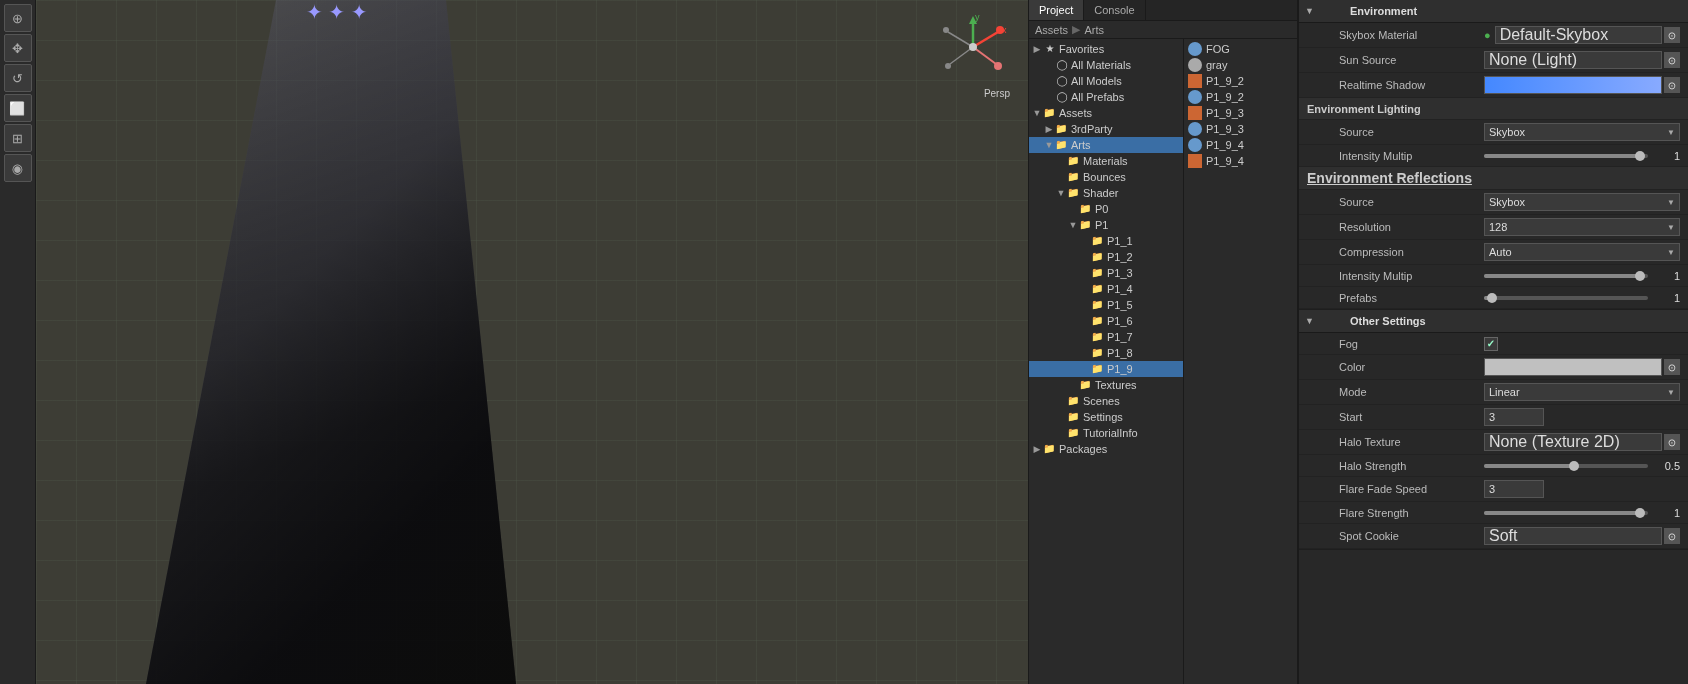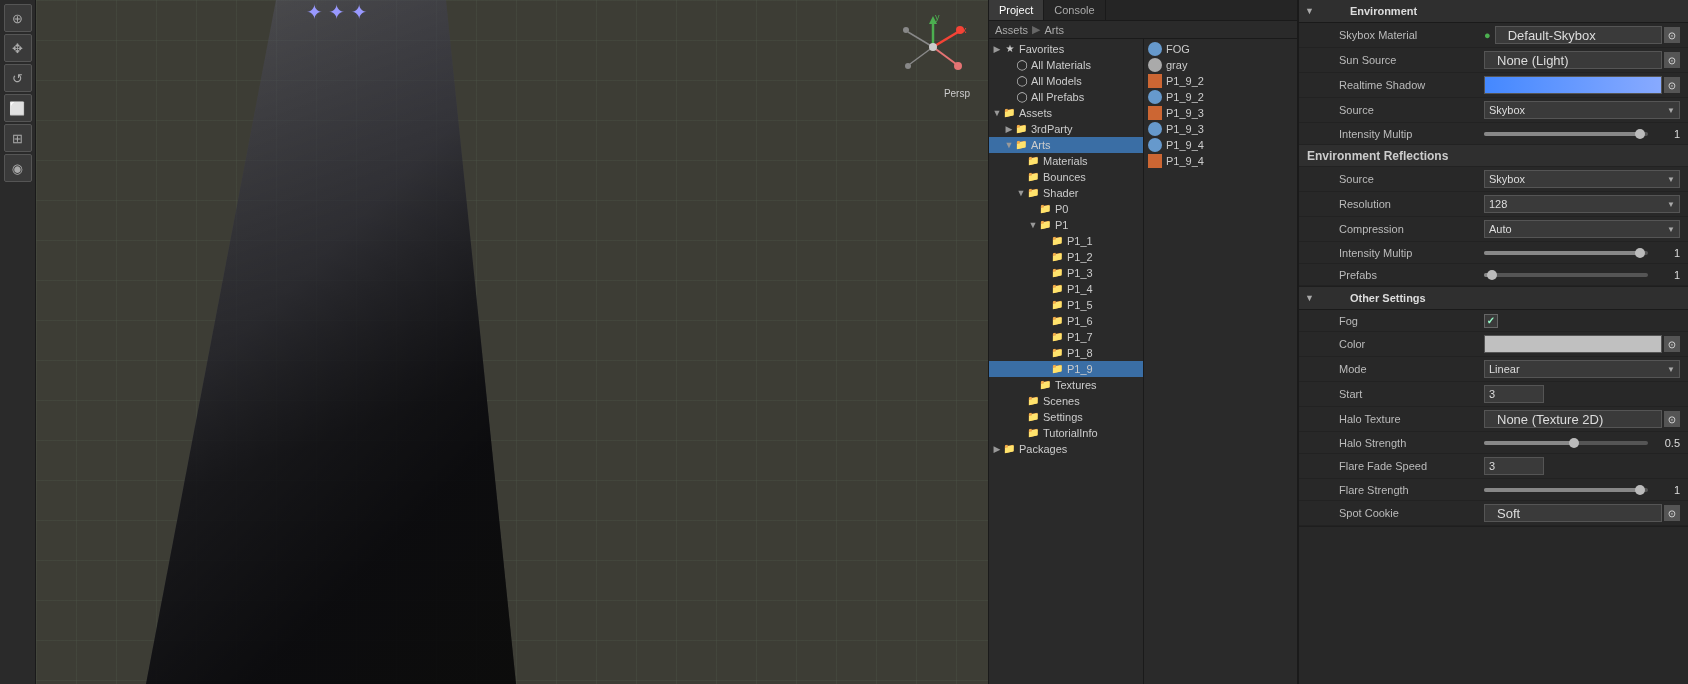--- a/index.html
+++ b/index.html
@@ -102,21 +102,21 @@
 
     
     .right-section {
       display: flex;
       flex-direction: row;
       flex-shrink: 0;
     }
 
     
     .project-panel {
-      width: 310px;
+      width: 270px;
       background: #2a2a2a;
       border-left: 1px solid #1a1a1a;
       border-right: 1px solid #1a1a1a;
       display: flex;
       flex-direction: column;
       overflow: hidden;
     }
     .panel-tabs {
       display: flex;
       background: #252525;
@@ -263,22 +263,22 @@
       background: #c0c0c0;
       border: 1px solid #555;
       width: 100%;
       height: 18px;
       cursor: pointer;
     }
     .object-field {
       background: #3a3a3a;
       border: 1px solid #555;
       color: #ddd;
-      font-size: 13px;
-      padding: 1px 12px;
+      font-size: 16px;
+      padding: 1px 4px;
       flex: 1;
       height: 18px;
       display: flex;
       align-items: center;
       justify-content: space-between;
     }
     .obj-pick-btn {
       width: 16px;
       height: 16px;
       background: #555;
@@ -657,20 +657,23 @@
       </div>
 
       <div class="prop-row">
         <span class="prop-label">Realtime Shadow</span>
         <div class="prop-value">
           <div class="realtime-shadow-bar"></div>
           <button class="obj-pick-btn">⊙</button>
         </div>
       </div>
 
+      <div class="prop-row" style="background:#2f2f2f;padding-left:8px;">
+        <span style="font-size:11px;color:#ccc;font-weight:bold;">Environment Lighting</span>
+      </div>
 
       <div class="prop-row">
         <span class="prop-label">Source</span>
         <div class="prop-value">
           <div class="dropdown-field">
             <span>Skybox</span>
             <span class="dropdown-arrow">▼</span>
           </div>
         </div>
       </div>
@@ -682,21 +685,21 @@
             <div class="slider-track">
               <div class="slider-fill" style="width:95%;"></div>
               <div class="slider-thumb" style="left:95%;"></div>
             </div>
             <span class="slider-value">1</span>
           </div>
         </div>
       </div>
 
       <div class="prop-row" style="background:#2f2f2f;padding-left:8px;">
-        <span style="font-size:12px;color:#ccc;font-weight:bold;">Environment Reflections</span>
+        <span style="font-size:14px;color:#ccc;font-weight:bold;text-decoration:underline;">Environment Reflections</span>
       </div>
 
       <div class="prop-row">
         <span class="prop-label">Source</span>
         <div class="prop-value">
           <div class="dropdown-field">
             <span>Skybox</span>
             <span class="dropdown-arrow">▼</span>
           </div>
         </div>

